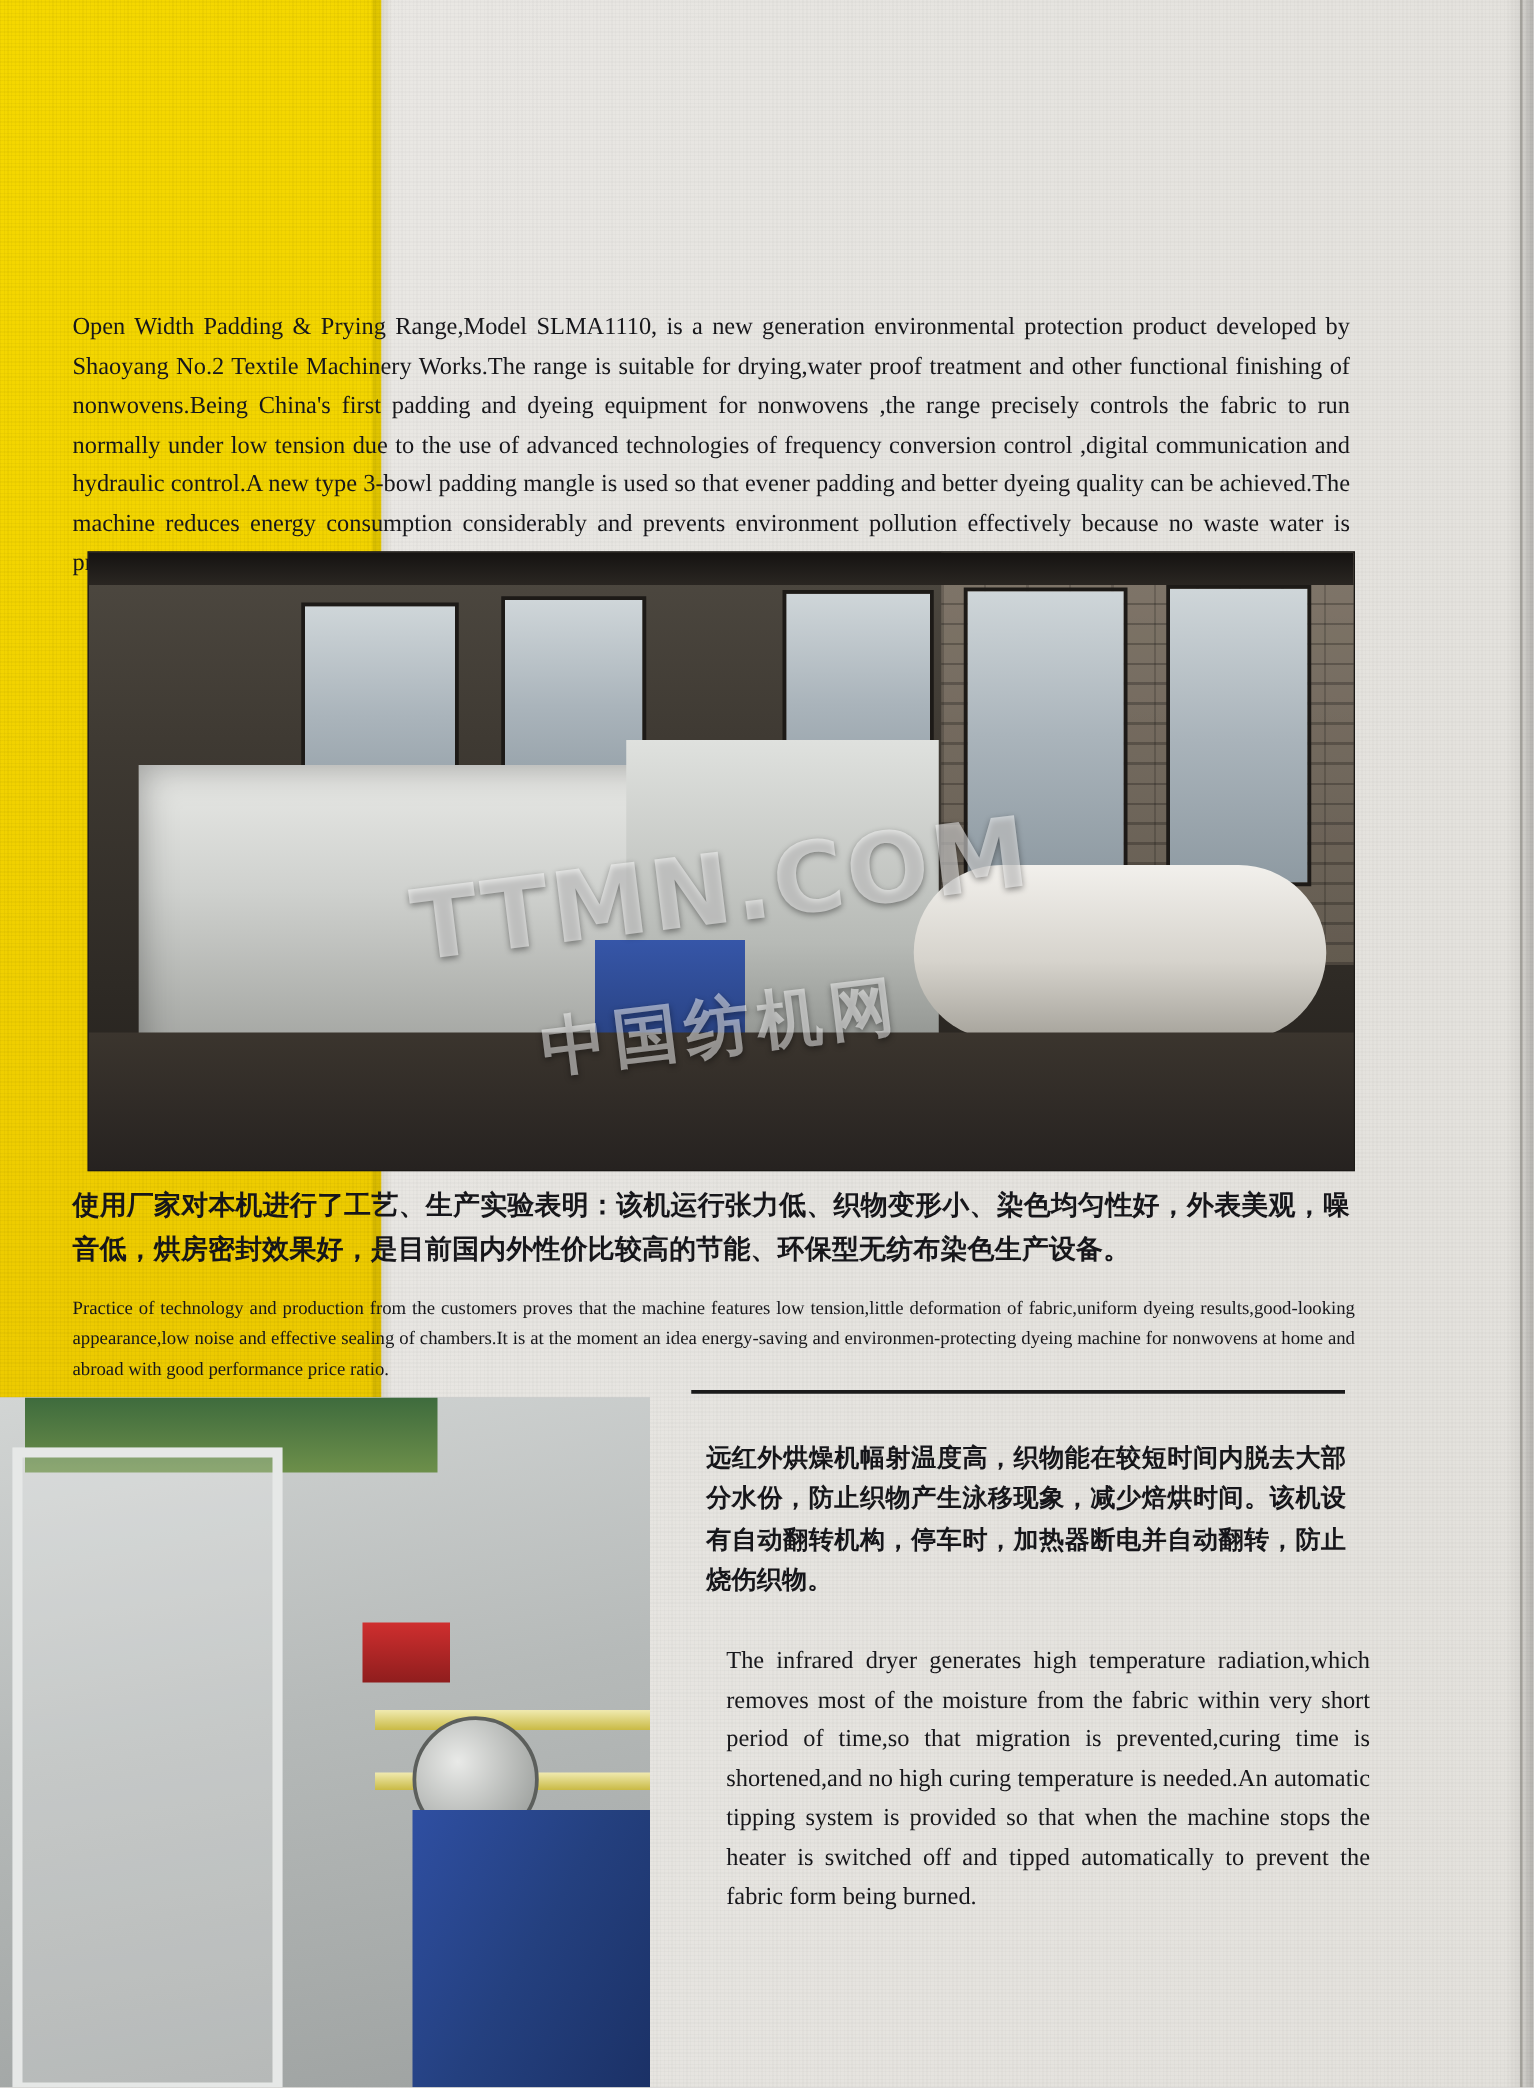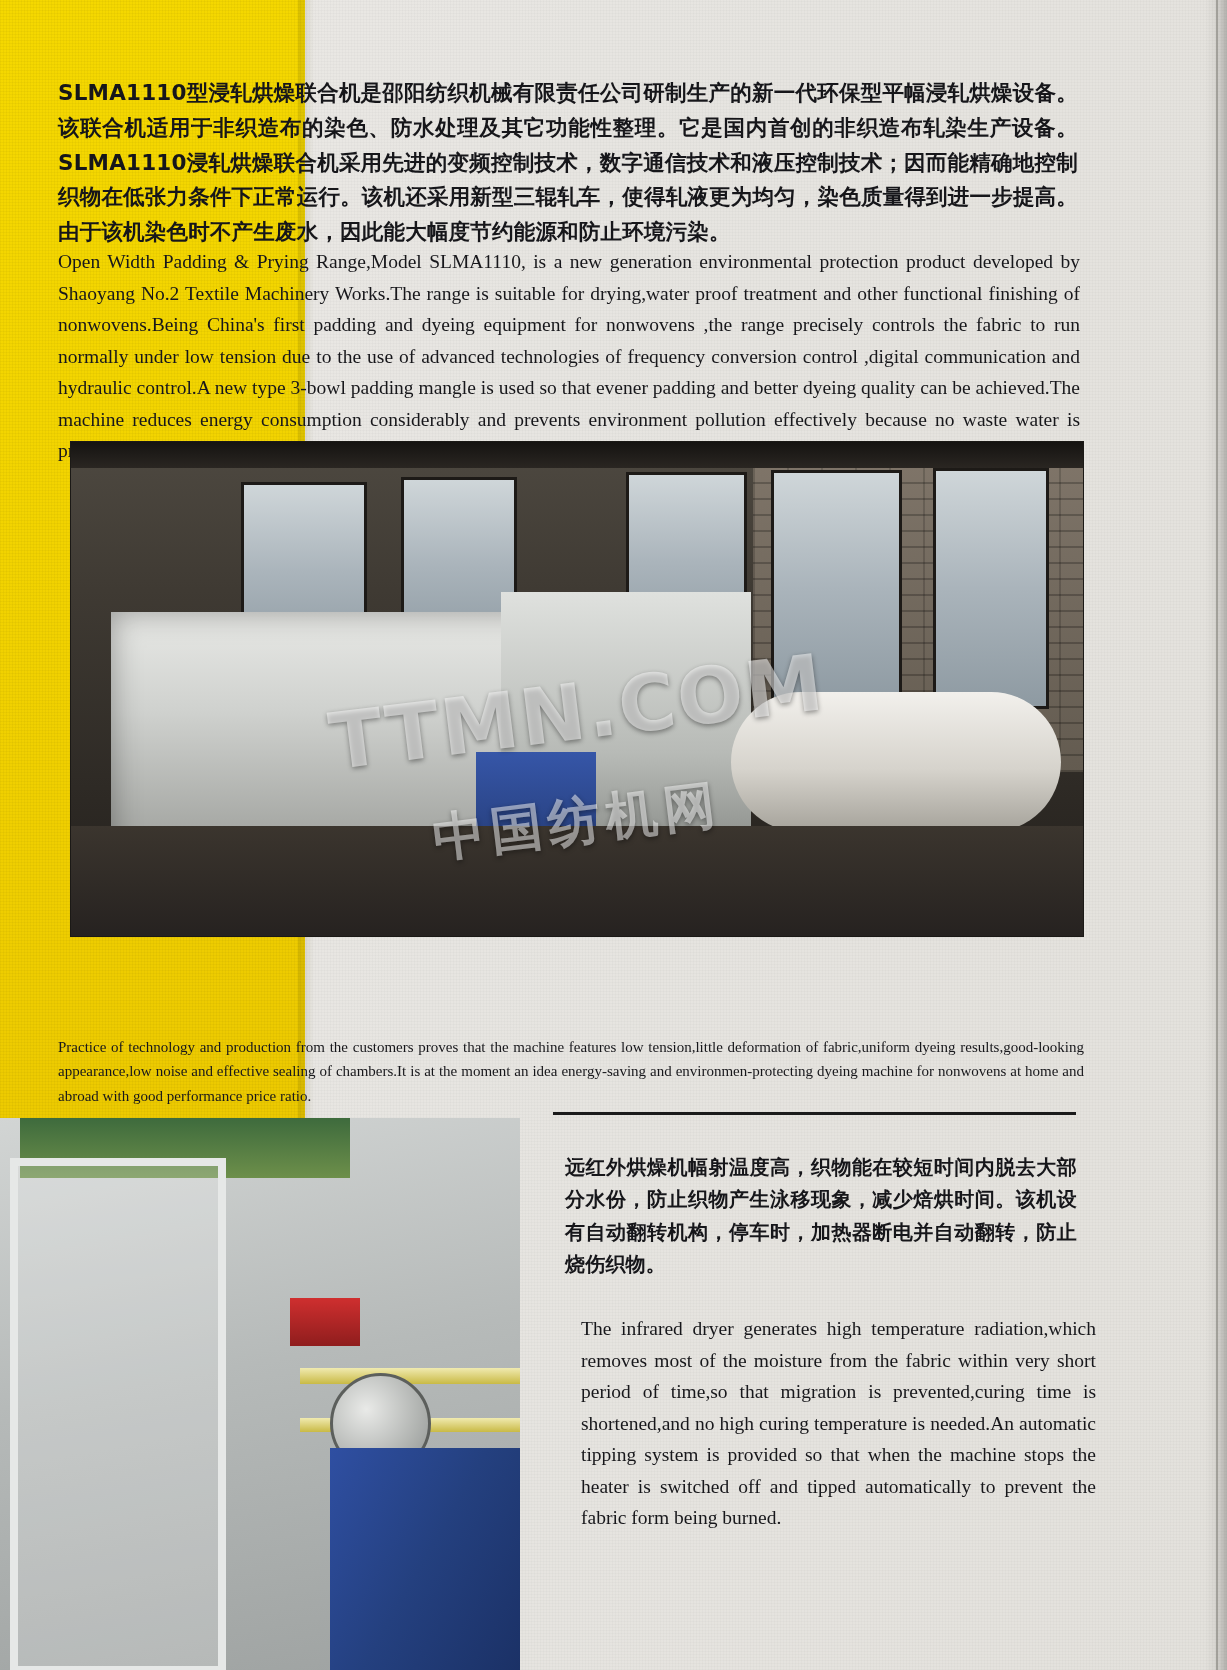--- a/index.html
+++ b/index.html
@@ -312,21 +312,20 @@
 </head>
 <body>
 
 <div class="page">
 
   <div class="paper-bg"></div>
 
   <div class="yellow-band"></div>
   <div class="yellow-band-shadow"></div>
 
-  <div class="cn-block" id="cn-intro">SLMA1110型浸轧烘燥联合机是邵阳纺织机械有限责任公司研制生产的新一代环保型平幅浸轧烘燥设备。该联合机适用于非织造布的染色、防水处理及其它功能性整理。它是国内首创的非织造布轧染生产设备。SLMA1110浸轧烘燥联合机采用先进的变频控制技术，数字通信技术和液压控制技术；因而能精确地控制织物在低张力条件下正常运行。该机还采用新型三辊轧车，使得轧液更为均匀，染色质量得到进一步提高。由于该机染色时不产生废水，因此能大幅度节约能源和防止环境污染。</div>
 
   <div class="en-block" id="en-intro">Open Width Padding &amp; Prying Range,Model SLMA1110, is a new generation environmental protection product developed by Shaoyang No.2 Textile Machinery Works.The range is suitable for drying,water proof treatment and other functional finishing of nonwovens.Being China's first padding and dyeing equipment for nonwovens ,the range precisely controls the fabric to run normally under low tension due to the use of advanced technologies of frequency conversion control ,digital communication and hydraulic control.A new type 3-bowl padding mangle is used so that evener padding and better dyeing quality can be achieved.The machine reduces energy consumption considerably and prevents environment pollution effectively because no waste water is produced during dyeing process.</div>
 
   <div class="photo-main">
     <div class="wall"></div>
     <div class="brick"></div>
     <div class="beam"></div>
 
     <div class="sky-window" style="left:170px; top:40px; width:120px; height:175px;"></div>
     <div class="sky-window" style="left:330px; top:35px; width:110px; height:170px;"></div>
@@ -337,20 +336,21 @@
     <div class="machine"></div>
     <div class="machine2"></div>
     <div class="blue-fabric"></div>
     <div class="rollbale"></div>
     <div class="floor"></div>
 
     <div class="watermark">TTMN.COM</div>
     <div class="watermark-cn">中国纺机网</div>
   </div>
 
+  <div class="cn-block" id="cn-practice">使用厂家对本机进行了工艺、生产实验表明：该机运行张力低、织物变形小、染色均匀性好，外表美观，噪音低，烘房密封效果好，是目前国内外性价比较高的节能、环保型无纺布染色生产设备。</div>
 
   <div class="en-block" id="en-practice">Practice of technology and production from the customers proves that the machine features low tension,little deformation of fabric,uniform dyeing results,good-looking appearance,low noise and effective sealing of chambers.It is at the moment an idea energy-saving and environmen-protecting dyeing machine for nonwovens at home and abroad with good performance price ratio.</div>
 
   <div class="rule"></div>
 
   <div class="photo-bottom">
     <div class="bg"></div>
     <div class="green-top"></div>
     <div class="frame"></div>
     <div class="panel"></div>

